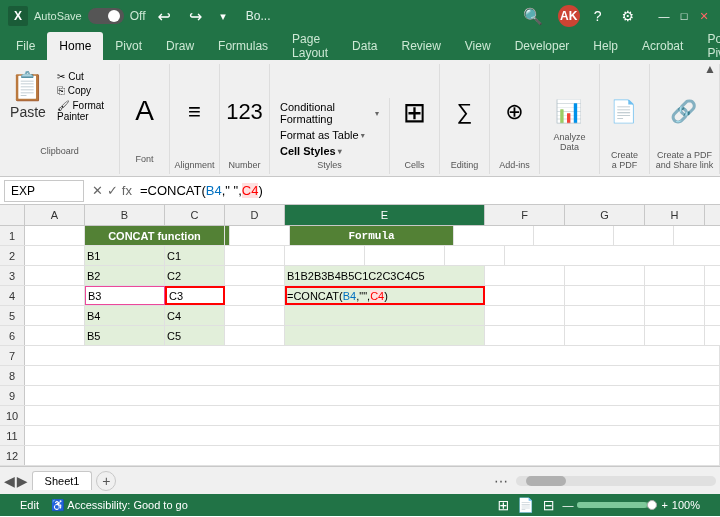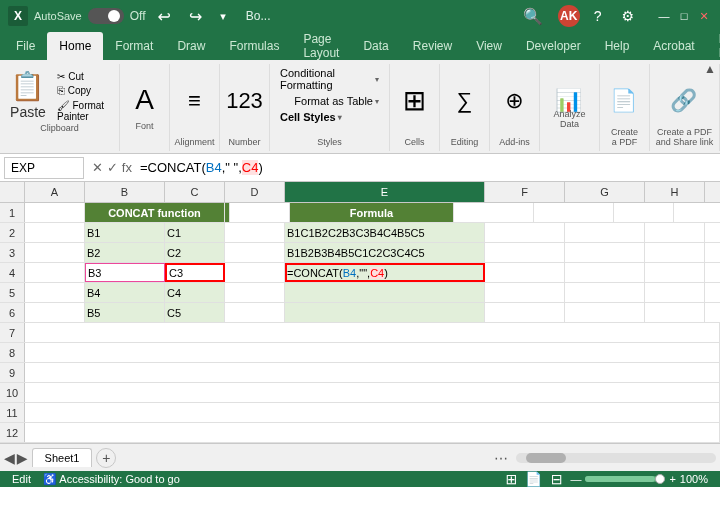--- a/index.html
+++ b/index.html
@@ -61,21 +61,21 @@
     
     .sheet-tabs-bar { background: #f0f0f0; border-top: 1px solid #c8c8c8; display: flex; align-items: center; height: 28px; padding: 0 4px; }
     .sheet-tab-nav { display: flex; gap: 2px; margin-right: 4px; font-size: 14px; color: #555; }
     .sheet-tab { background: white; border: 1px solid #c8c8c8; border-bottom: none; padding: 3px 12px; font-size: 11px; cursor: pointer; border-radius: 3px 3px 0 0; }
     .sheet-tab-add { width: 20px; height: 20px; display: flex; align-items: center; justify-content: center; border: 1px solid #c8c8c8; border-radius: 50%; cursor: pointer; font-size: 14px; color: #555; margin-left: 4px; }
     .sheet-tab-right { flex: 1; display: flex; justify-content: flex-end; align-items: center; gap: 8px; }
     .scrollbar-h { width: 200px; height: 10px; background: #e0e0e0; border-radius: 5px; position: relative; }
     .scrollbar-thumb { width: 40px; height: 10px; background: #b0b0b0; border-radius: 5px; position: absolute; left: 10px; }
 
     
-    .status-bar { background: #217346; color: white; display: flex; align-items: center; height: 16px; padding: 0 12px; font-size: 11px; }
+    .status-bar { background: #217346; color: white; display: flex; align-items: center; height: 22px; padding: 0 20px; font-size: 11px; }
     .status-left { flex: 1; }
     .status-right { display: flex; align-items: center; gap: 8px; }
     .zoom-control { display: flex; align-items: center; gap: 4px; font-size: 11px; }
     .clipboard-main { display: flex; gap: 2px; align-items: flex-start; }
     .btn-large { display: flex; flex-direction: column; align-items: center; cursor: pointer; padding: 2px 6px; border-radius: 3px; }
     .btn-large-icon { width: 36px; height: 36px; display: flex; align-items: center; justify-content: center; }
     .btn-large-label { font-size: 14px; color: #333; }
     .btn-small-group { display: flex; flex-direction: column; gap: 1px; }
     .btn-small { display: flex; align-items: center; gap: 2px; cursor: pointer; padding: 1px 3px; border-radius: 2px; font-size: 10px; }
 
@@ -107,21 +107,21 @@
       <span class="win-btn">—</span>
       <span class="win-btn">□</span>
       <span class="win-btn">✕</span>
     </div>
   </div>
 </div>
 
 <div class="ribbon-tabs">
   <div class="ribbon-tab">File</div>
   <div class="ribbon-tab active">Home</div>
-  <div class="ribbon-tab">Format</div>
+  <div class="ribbon-tab">Pivot</div>
   <div class="ribbon-tab">Draw</div>
   <div class="ribbon-tab">Formulas</div>
   <div class="ribbon-tab">Page Layout</div>
   <div class="ribbon-tab">Data</div>
   <div class="ribbon-tab">Review</div>
   <div class="ribbon-tab">View</div>
   <div class="ribbon-tab">Developer</div>
   <div class="ribbon-tab">Help</div>
   <div class="ribbon-tab">Acrobat</div>
   <div class="ribbon-tab">Power Pivot</div>
@@ -139,39 +139,39 @@
         <div class="btn-small">✂ Cut</div>
         <div class="btn-small">⎘ Copy</div>
         <div class="btn-small">🖌 Format Painter</div>
       </div>
     </div>
     <div class="section-title">Clipboard</div>
   </div>
 
   <div style="display:flex;flex-direction:column;padding:2px 4px;border-right:1px solid #ddd;min-width:50px;position:relative;padding-bottom:16px;align-items:center;justify-content:center;">
     <div style="font-size:28px;margin-bottom:2px;">A</div>
-    <div class="section-title" style="position:absolute;bottom:18px;">Font</div>
+    <div class="section-title" style="position:absolute;bottom:8px;">Font</div>
   </div>
 
   <div style="display:flex;flex-direction:column;padding:2px 4px;border-right:1px solid #ddd;min-width:50px;position:relative;padding-bottom:16px;align-items:center;justify-content:center;">
     <div style="font-size:22px;">≡</div>
     <div class="section-title" style="position:absolute;bottom:2px;">Alignment</div>
   </div>
 
   <div style="display:flex;flex-direction:column;padding:2px 4px;border-right:1px solid #ddd;min-width:50px;position:relative;padding-bottom:16px;align-items:center;justify-content:center;">
     <div style="font-size:22px;">123</div>
     <div class="section-title" style="position:absolute;bottom:2px;">Number</div>
   </div>
 
-  <div style="display:flex;flex-direction:column;padding:2px 6px;border-right:1px solid #ddd;min-width:120px;position:relative;padding-bottom:16px;">
+  <div style="display:flex;flex-direction:column;padding:2px 6px;border-right:1px solid #ddd;min-width:120px;position:relative;padding-bottom:16px;margin-top:34px;">
     <div class="fmt-btn" style="font-size:11px;margin-bottom:2px;">
       <span>Conditional Formatting</span>
         <span class="caret">▾</span>
     </div>
-    <div class="fmt-btn" style="font-size:11px;margin-bottom:2px;justify-content:flex-end;">
+    <div class="fmt-btn" style="font-size:11px;margin-bottom:2px;">
       <span>Format as Table</span>
         <span class="caret">▾</span>
     </div>
     <div class="fmt-btn" style="font-size:11px;font-weight:bold;">
       <span>Cell Styles</span>
         <span class="caret">▾</span>
     </div>
     <div class="section-title" style="position:absolute;bottom:2px;left:0;right:0;">Styles</div>
   </div>
 
@@ -237,33 +237,32 @@
     <div class="col-header" style="width:80px;">G</div>
     <div class="col-header" style="width:60px;">H</div>
   </div>
 
   <div class="grid-row">
     <div class="row-num">1</div>
     <div class="cell cell-a"></div>
     <div class="cell cell-b cell-header" style="width:140px;">CONCAT function</div>
     <div class="cell cell-c cell-header" style="width:0;overflow:visible;"></div>
     <div class="cell cell-d"></div>
-    <div class="cell cell-e cell-header" style="width:164px;">Formula</div>
+    <div class="cell cell-e cell-header" style="width:164px;font-family:Liberation Mono, monospace;">Formula</div>
     <div class="cell cell-f"></div>
     <div class="cell cell-g"></div>
     <div class="cell cell-h"></div>
   </div>
 
   <div class="grid-row">
     <div class="row-num">2</div>
     <div class="cell cell-a"></div>
     <div class="cell cell-b cell-green">B1</div>
     <div class="cell cell-c cell-green">C1</div>
     <div class="cell cell-d"></div>
-    <div class="cell cell-e cell-green">B1C1B2C2B3C3B4C4B5C5</div>
     <div class="cell cell-f"></div>
     <div class="cell cell-g"></div>
     <div class="cell cell-h"></div>
   </div>
 
   <div class="grid-row">
     <div class="row-num">3</div>
     <div class="cell cell-a"></div>
     <div class="cell cell-b cell-green">B2</div>
     <div class="cell cell-c cell-green">C2</div>

